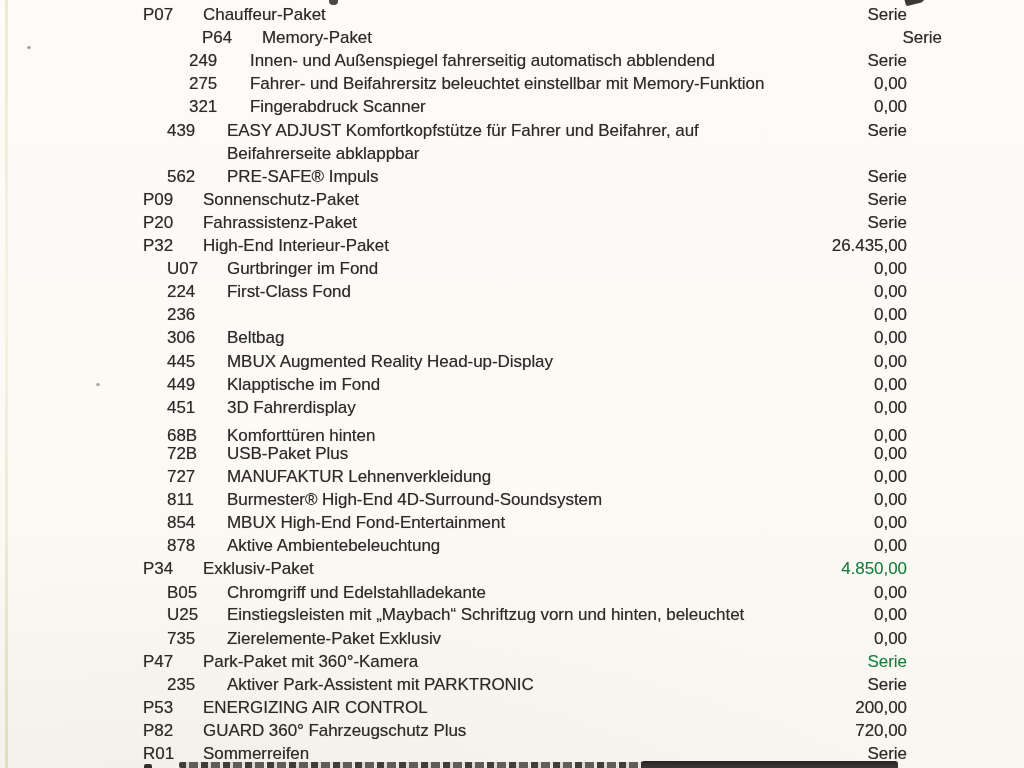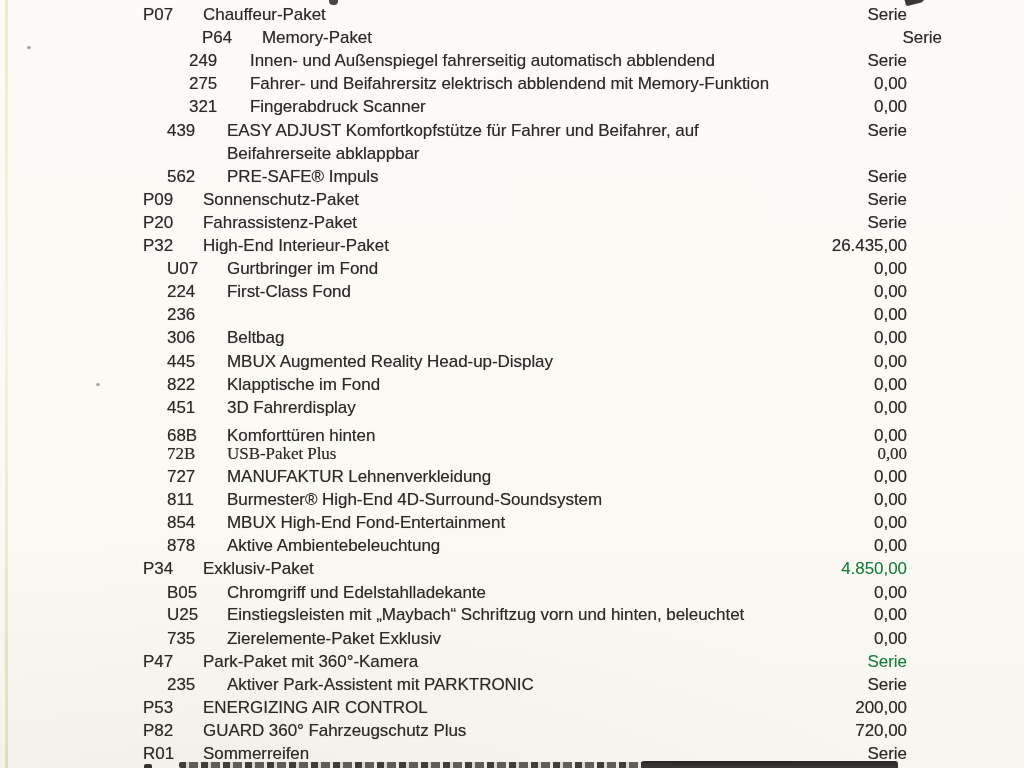--- a/index.html
+++ b/index.html
@@ -66,21 +66,21 @@
       <span class="desc">Memory-Paket</span>
       <span class="price">Serie</span>
     </div>
       <div class="row lv3" style="top: 49.2px;">
       <span class="code">249</span>
       <span class="desc">Innen- und Außenspiegel fahrerseitig automatisch abblendend</span>
       <span class="price">Serie</span>
     </div>
       <div class="row lv3" style="top: 72.3px;">
       <span class="code">275</span>
-      <span class="desc">Fahrer- und Beifahrersitz elektrisch abblendend mit Memory-Funktion</span>
+      <span class="desc">Fahrer- und Beifahrersitz beleuchtet einstellbar mit Memory-Funktion</span>
       <span class="price">0,00</span>
     </div>
       <div class="row lv3" style="top: 95.4px;">
       <span class="code">321</span>
       <span class="desc">Fingerabdruck Scanner</span>
       <span class="price">0,00</span>
     </div>
       <div class="row lv2" style="top: 118.5px;">
       <span class="code">439</span>
       <span class="desc">EASY ADJUST Komfortkopfstütze für Fahrer und Beifahrer, auf</span>
@@ -129,35 +129,35 @@
       <span class="code">306</span>
       <span class="desc">Beltbag</span>
       <span class="price">0,00</span>
     </div>
       <div class="row lv2" style="top: 349.5px;">
       <span class="code">445</span>
       <span class="desc">MBUX Augmented Reality Head-up-Display</span>
       <span class="price">0,00</span>
     </div>
       <div class="row lv2" style="top: 372.6px;">
-      <span class="code">822</span>
+      <span class="code">449</span>
       <span class="desc">Klapptische im Fond</span>
       <span class="price">0,00</span>
     </div>
       <div class="row lv2" style="top: 395.7px;">
       <span class="code">451</span>
       <span class="desc">3D Fahrerdisplay</span>
       <span class="price">0,00</span>
     </div>
       <div class="row lv2" style="top: 416px; margin-top: 8px;">
       <span class="code">68B</span>
       <span class="desc">Komforttüren hinten</span>
       <span class="price">0,00</span>
     </div>
-      <div class="row lv2" style="top: 441.9px; font-family: Liberation Serif, serif;">
+      <div class="row lv2" style="top: 441.9px;">
       <span class="code">72B</span>
       <span class="desc">USB-Paket Plus</span>
       <span class="price">0,00</span>
     </div>
       <div class="row lv2" style="top: 465px;">
       <span class="code">727</span>
       <span class="desc">MANUFAKTUR Lehnenverkleidung</span>
       <span class="price">0,00</span>
     </div>
       <div class="row lv2" style="top: 488.1px;">

